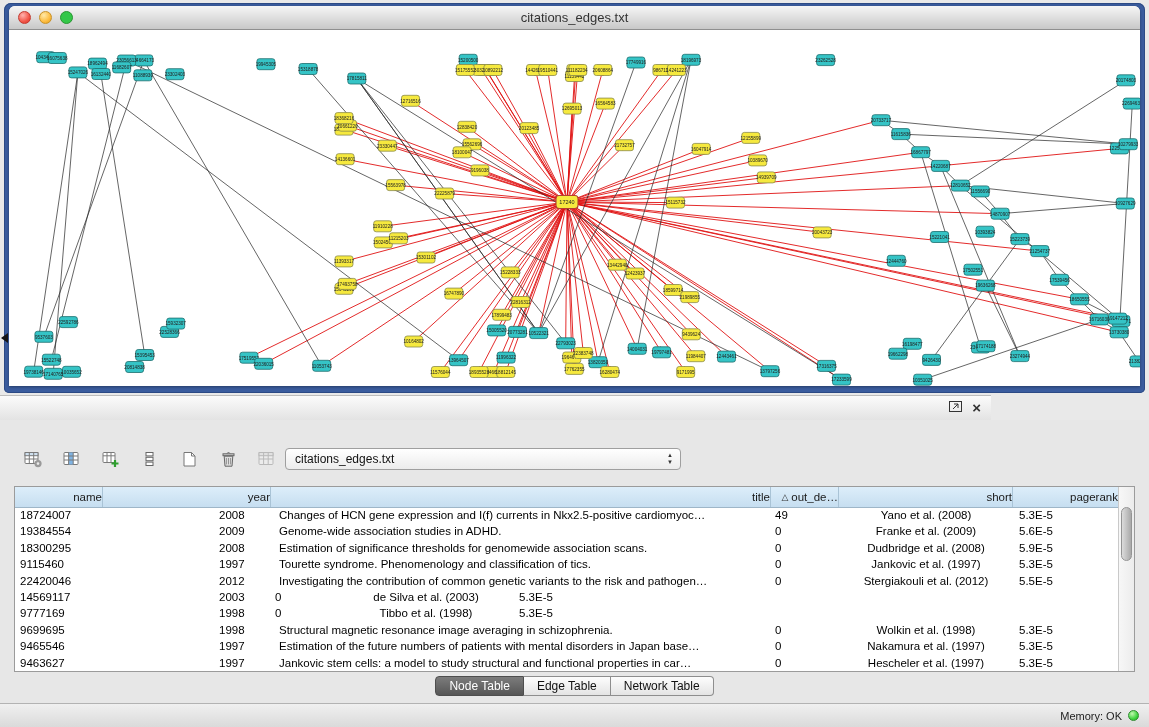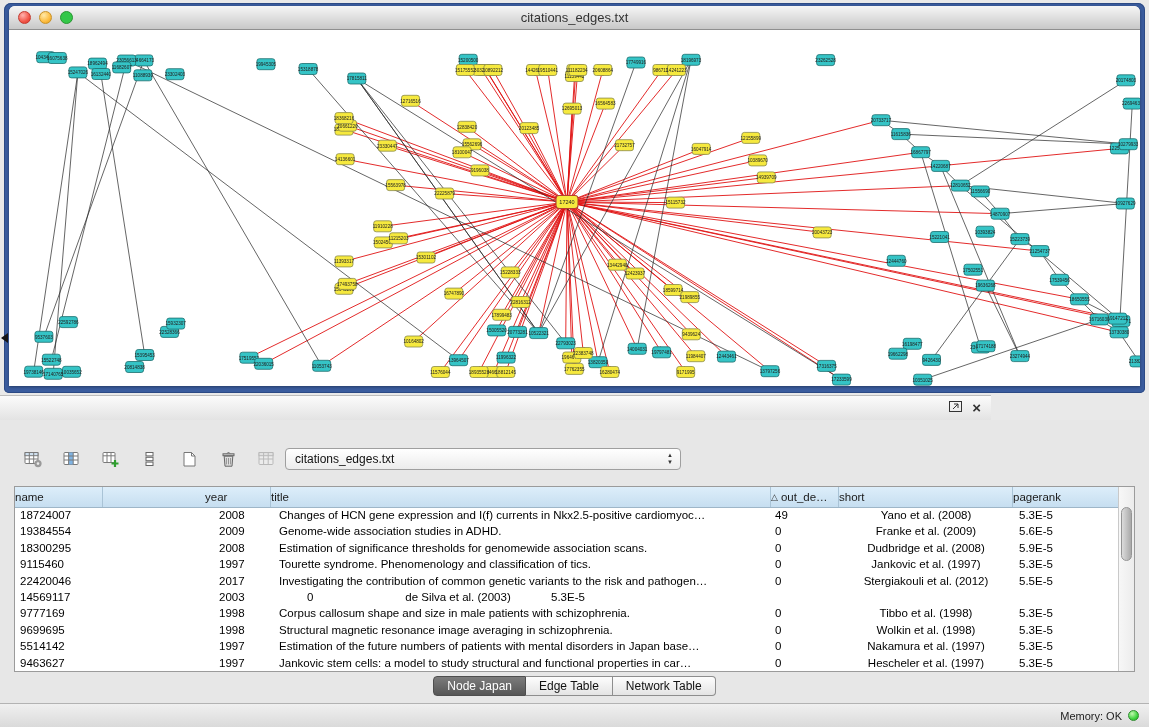--- a/index.html
+++ b/index.html
@@ -66,33 +66,33 @@
   }
   
   .table{
     position:absolute;left:14px;top:66px;width:1121px;height:186px;box-sizing:border-box;
     background:#fff;border:1px solid #9b9b9b;
   }
   .thead{display:flex;height:20px;margin-right:15px;
     background:linear-gradient(#ddeefa,#c6def0);
     border-bottom:1px solid #9eb6c8;font-size:11.5px;color:#1a1a1a;}
   .hcell{box-sizing:border-box;border-right:1px solid #a9c3d6;
-    display:flex;align-items:center;justify-content:flex-start;gap:3px;
+    display:flex;align-items:center;justify-content:flex-end;gap:3px;
     overflow:hidden;white-space:nowrap;}
   .sort-tri{font-size:9px;color:#333;}
   .tbody{position:absolute;left:0;right:15px;top:20px;bottom:0;overflow:hidden;font-size:11.5px;color:#000;}
   .trow{display:flex;height:16.4px;line-height:16.4px;}
   .tcell{box-sizing:border-box;overflow:hidden;white-space:nowrap;}
   .c0{width:88px;}.c1{width:102px;margin-top:40px;}.c2{width:66px;}.c3{flex:1;}
   .c4{width:68px;}.c5{width:174px;}.c6{width:106px;}
   .tcell.c0{padding-left:5px;}
   .tcell.c1{padding-left:16px;}
   .tcell.c2{padding-left:14px;}
   .tcell.c3{padding-left:8px;}
-  .tcell.c4{padding-left:4px;margin-left:32px;}
+  .tcell.c4{padding-left:4px;}
   .tcell.c5{text-align:center;}
   .tcell.c6{padding-left:6px;}
   .vscroll{position:absolute;right:0;top:0;bottom:0;width:15px;
     background:linear-gradient(to right,#f7f7f7,#ececec);border-left:1px solid #c9c9c9;}
   .vthumb{position:absolute;left:2px;right:2px;top:20px;height:52px;border-radius:6px;
     background:linear-gradient(to right,#dcdcdc,#a9a9a9);border:1px solid #949494;}
   
   .tabs{position:absolute;left:0;right:0;top:256px;text-align:center;}
   .tab{display:inline-block;height:18px;line-height:18px;padding:0 13px;font-size:12px;color:#111;
     border:1px solid #8e8e8e;border-left:none;vertical-align:top;
@@ -960,54 +960,53 @@
           <div class="tcell c1">2</div>
           <div class="tcell c2">1997</div>
           <div class="tcell c3">Tourette syndrome. Phenomenology and classification of tics.</div>
           <div class="tcell c4">0</div>
           <div class="tcell c5">Jankovic et al. (1997)</div>
           <div class="tcell c6">5.3E-5</div>
         </div>
         <div class="trow">
           <div class="tcell c0">22420046</div>
           <div class="tcell c1">2</div>
-          <div class="tcell c2">2017</div>
+          <div class="tcell c2">2012</div>
           <div class="tcell c3">Investigating the contribution of common genetic variants to the risk and pathogen…</div>
           <div class="tcell c4">0</div>
           <div class="tcell c5">Stergiakouli et al. (2012)</div>
           <div class="tcell c6">5.5E-5</div>
         </div>
         <div class="trow">
           <div class="tcell c0">14569117</div>
           <div class="tcell c1">2</div>
           <div class="tcell c2">2003</div>
           <div class="tcell c4">0</div>
           <div class="tcell c5">de Silva et al. (2003)</div>
           <div class="tcell c6">5.3E-5</div>
         </div>
         <div class="trow">
           <div class="tcell c0">9777169</div>
           <div class="tcell c1">1</div>
           <div class="tcell c2">1998</div>
-          <div class="tcell c3">Corpus callosum shape and size in male patients with schizophrenia.</div>
           <div class="tcell c4">0</div>
           <div class="tcell c5">Tibbo et al. (1998)</div>
           <div class="tcell c6">5.3E-5</div>
         </div>
         <div class="trow">
           <div class="tcell c0">9699695</div>
           <div class="tcell c1">1</div>
           <div class="tcell c2">1998</div>
           <div class="tcell c3">Structural magnetic resonance image averaging in schizophrenia.</div>
           <div class="tcell c4">0</div>
           <div class="tcell c5">Wolkin et al. (1998)</div>
           <div class="tcell c6">5.3E-5</div>
         </div>
         <div class="trow">
-          <div class="tcell c0">5514142</div>
+          <div class="tcell c0">9465546</div>
           <div class="tcell c1">1</div>
           <div class="tcell c2">1997</div>
           <div class="tcell c3">Estimation of the future numbers of patients with mental disorders in Japan base…</div>
           <div class="tcell c4">0</div>
           <div class="tcell c5">Nakamura et al. (1997)</div>
           <div class="tcell c6">5.3E-5</div>
         </div>
         <div class="trow">
           <div class="tcell c0">9463627</div>
           <div class="tcell c1">1</div>
@@ -1016,21 +1015,21 @@
           <div class="tcell c4">0</div>
           <div class="tcell c5">Hescheler et al. (1997)</div>
           <div class="tcell c6">5.3E-5</div>
         </div>
       </div>
     <div class="vscroll">
       <div class="vthumb"></div>
     </div>
   </div>
 
-  <div class="tabs" id="tabs"><span class="tab active">Node Japan</span><span class="tab">Edge Table</span><span class="tab">Network Table</span></div>
+  <div class="tabs" id="tabs"><span class="tab active">Node Table</span><span class="tab">Edge Table</span><span class="tab">Network Table</span></div>
 </div>
 
 <div class="statusbar">
   <span class="mem">
     <span>Memory: OK</span>
     <span class="mem-dot"></span>
   </span>
 </div>
 
 </body></html>

